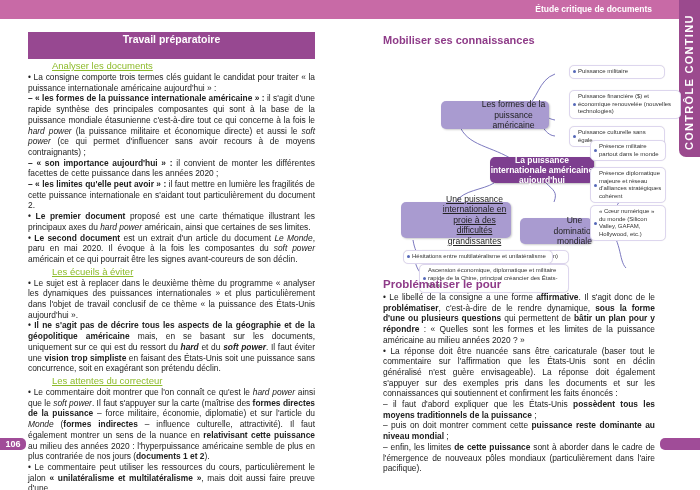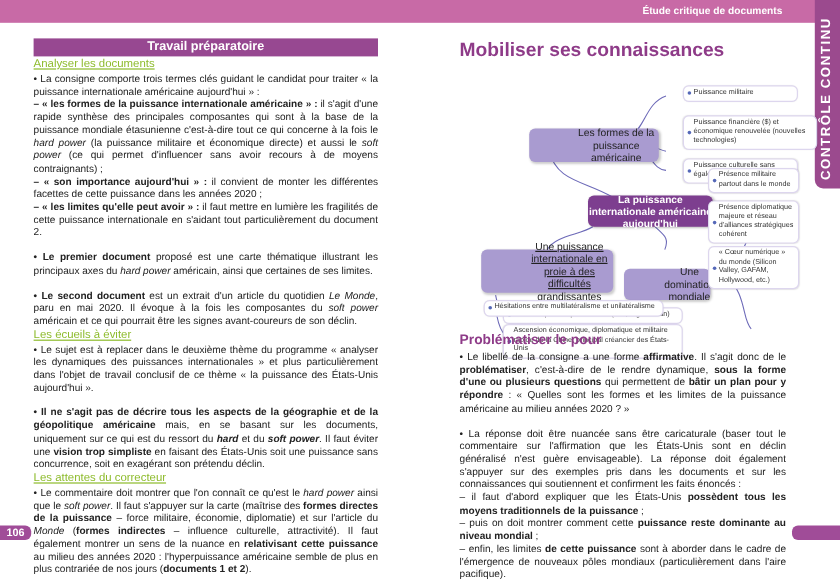--- a/index.html
+++ b/index.html
@@ -10,27 +10,27 @@
   .topbar .right-title { position: absolute; right: 48px; top: 4px; font-size: 8.5px; font-weight: bold; color: #fff; }
 
   .side-tab { position: absolute; right: 0; top: 0; width: 21px; height: 157px; background: #9b4a8e; border-bottom-left-radius: 7px; }
   .side-tab span { position: absolute; left: 4px; top: 150px; transform-origin: 0 0; transform: rotate(-90deg); white-space: nowrap;
      font-size: 11px; font-weight: bold; color: #fff; letter-spacing: 1.3px; }
 
   .page { position: absolute; top: 19px; }
   .page-left { left: 28px; width: 287px; }
   .page-right { left: 383px; width: 272px; }
 
-  .band { margin-top: 13px; height: 15px; background: #974891; color: #fff; font-weight: bold; font-size: 10.5px; text-align: center; line-height: 15px; }
+  .band { margin-top: 13px; height: 27px; background: #974891; color: #fff; font-weight: bold; font-size: 10.5px; text-align: center; line-height: 15px; }
 
   .h2 { color: #8e3b88; font-weight: bold; font-size: 11.5px; margin-top: 5px; }
-  .h3 { color: #8dbb2b; font-size: 9.5px; text-decoration: underline; margin-top: 1px; margin-bottom: 1px; }
+  .h3 { color: #8dbb2b; font-size: 9.5px; text-decoration: underline; margin-top: 1px; margin-bottom: 1px; margin-left: 24px; }
 
   .p { font-size: 8.4px; line-height: 10.7px; text-align: justify; color: #222; }
-  .p.gap { margin-top: 10px; }
+  .p.gap { margin-top: 0; }
   .p b { font-weight: bold; }
   .p i { font-style: italic; }
 
   .pagenum { position: absolute; font-size: 9px; font-weight: bold; color: #fff; background: #a04c98; height: 12px; line-height: 12px; text-align: center; width: 26px; }
   .pagenum.left { left: 0; top: 438px; border-top-right-radius: 5px; border-bottom-right-radius: 5px; }
   .pagenum.right { right: 0; top: 438px; border-top-left-radius: 5px; border-bottom-left-radius: 5px; padding-left: 40px; }
 
   
   .map { position: relative; width: 300px; height: 228px; margin-top: 4px; }
   .map svg.links { position: absolute; left: 0; top: 0; width: 300px; height: 228px; }
@@ -57,41 +57,41 @@
   <div class="p">
     <span>• La consigne comporte trois termes clés guidant le candidat pour traiter « la puissance internationale américaine aujourd'hui » :</span><br>
     <b>– « les formes de la puissance internationale américaine » :</b><span> il s'agit d'une rapide synthèse des principales composantes qui sont à la base de la puissance mondiale étasunienne c'est-à-dire tout ce qui concerne à la fois le </span><i>hard power</i><span> (la puissance militaire et économique directe) et aussi le </span><i>soft power</i><span> (ce qui permet d'influencer sans avoir recours à de moyens contraignants) ;</span><br>
     <b>– « son importance aujourd'hui » :</b><span> il convient de monter les différentes facettes de cette puissance dans les années 2020 ;</span><br>
     <b>– « les limites qu'elle peut avoir » :</b><span> il faut mettre en lumière les fragilités de cette puissance internationale en s'aidant tout particulièrement du document 2.</span>
   </div>
   <div class="p gap">
     <b>• Le premier document</b><span> proposé est une carte thématique illustrant les principaux axes du </span><i>hard power</i><span> américain, ainsi que certaines de ses limites.</span>
   </div>
   <div class="p gap">
-    <b>• Le second document</b><span> est un extrait d'un article du quotidien </span><i>Le Monde</i><span>, paru en mai 2020. Il évoque à la fois les composantes du </span><i>soft power</i><span> américain et ce qui pourrait être les signes avant-coureurs de son déclin.</span>
+    <b>• Le second document</b><span> est un extrait d'un article du document </span><i>Le Monde</i><span>, paru en mai 2020. Il évoque à la fois les composantes du </span><i>soft power</i><span> américain et ce qui pourrait être les signes avant-coureurs de son déclin.</span>
   </div>
 
   <div class="h3">Les écueils à éviter</div>
   <div class="p">• Le sujet est à replacer dans le deuxième thème du programme « analyser les dynamiques des puissances internationales » et plus particulièrement dans l'objet de travail conclusif de ce thème « la puissance des États-Unis aujourd'hui ».</div>
   <div class="p gap">
     <b>• Il ne s'agit pas de décrire tous les aspects de la géographie et de la géopolitique américaine</b><span> mais, en se basant sur les documents, uniquement sur ce qui est du ressort du </span><b><i>hard</i></b><span> et du </span><b><i>soft power</i></b><span>. Il faut éviter une </span><b>vision trop simpliste</b><span> en faisant des États-Unis soit une puissance sans concurrence, soit en exagérant son prétendu déclin.</span>
   </div>
 
   <div class="h3">Les attentes du correcteur</div>
   <div class="p">
     <span>• Le commentaire doit montrer que l'on connaît ce qu'est le </span><i>hard power</i><span> ainsi que le </span><i>soft power</i><span>. Il faut s'appuyer sur la carte (maîtrise des </span><b>formes directes de la puissance</b><span> – force militaire, économie, diplomatie) et sur l'article du </span><i>Monde</i><span> (</span><b>formes indirectes</b><span> – influence culturelle, attractivité). Il faut également montrer un sens de la nuance en </span><b>relativisant cette puissance</b><span> au milieu des années 2020 : l'hyperpuissance américaine semble de plus en plus contrariée de nos jours (</span><b>documents 1 et 2</b><span>).</span>
   </div>
   <div class="p gap">
     <span>• Le commentaire peut utiliser les ressources du cours, particulièrement le jalon </span><b>« unilatéralisme et multilatéralisme »</b><span>, mais doit aussi faire preuve d'une </span>
   </div>
 </div>
 <div class="pagenum left">106</div>
 
 <div class="page page-right">
-  <div class="h2" style="margin-top:15px;font-size:16px;">Mobiliser ses connaissances</div>
+  <div class="h2" style="margin-top:15px;font-size:11px;">Mobiliser ses connaissances</div>
 
   <div class="map" style="margin-left:-15px;">
     <svg class="links" viewBox="0 0 300 228">
       <g fill="none" stroke="#6d6ab8" stroke-width="0.9">
         <path d="M142 108 C120 95, 95 95, 90 70"></path>
         <path d="M157 58 C170 50, 170 30, 187 24"></path>
         <path d="M157 58 C175 60, 175 68, 187 70"></path>
         <path d="M157 62 C175 70, 175 85, 187 86"></path>
         <path d="M126 133 C115 140, 95 140, 88 152"></path>
         <path d="M178 133 C185 140, 190 142, 186 152"></path>

